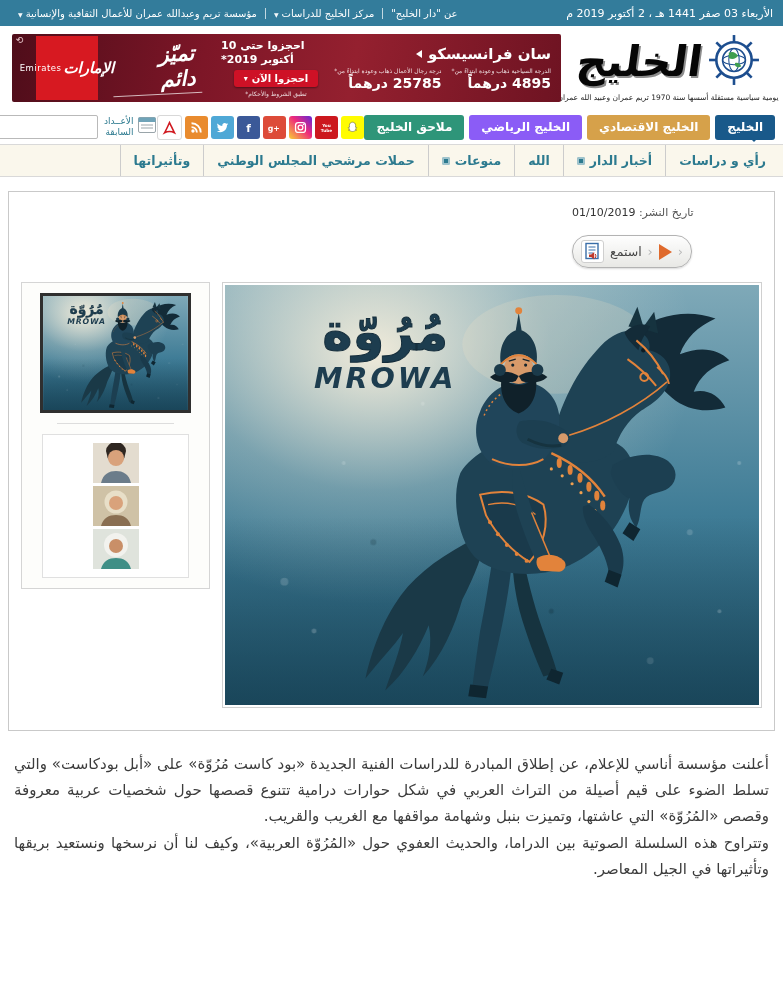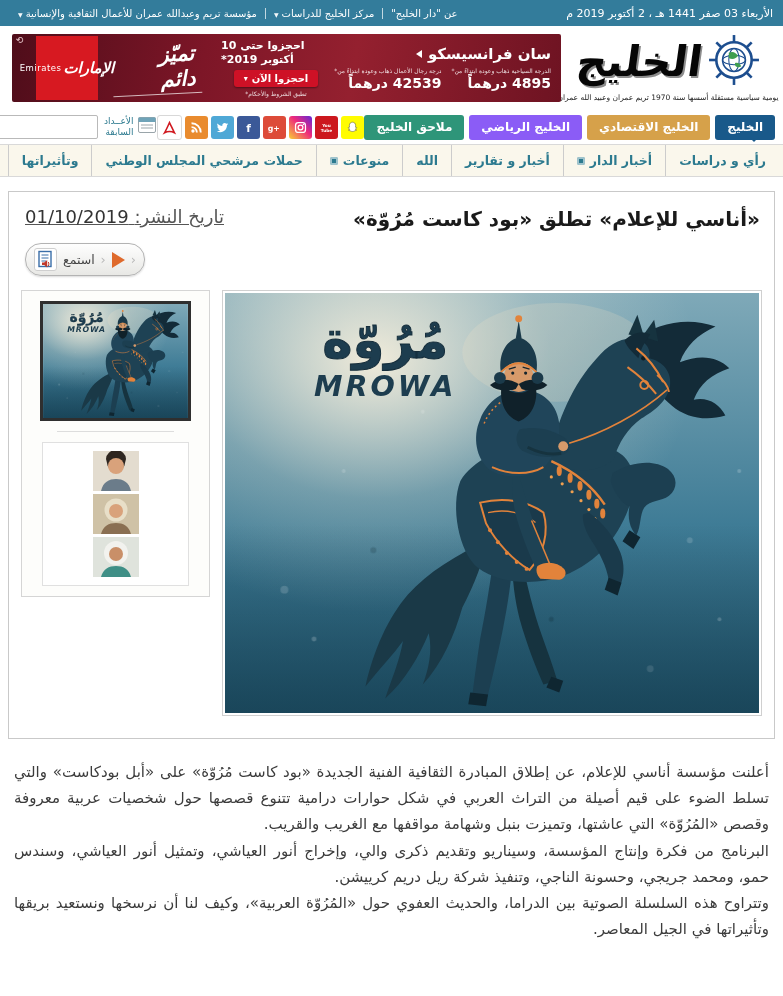--- a/index.html
+++ b/index.html
@@ -59,21 +59,21 @@
   
   .snav{height:31px;background:#faf7ec;border-top:1px solid #d9d9d9;border-bottom:1px solid #d9d9d9;display:flex;align-items:center;padding:0 4px;}
   .sitem{padding:0 13px;height:100%;display:flex;align-items:center;gap:5px;font-size:12.5px;font-weight:bold;color:#2c7a8f;border-left:1px solid #ccc;cursor:pointer;white-space:nowrap;}
   .dd{width:8px;height:8px;background:#2c7a8f;border-radius:2px;box-shadow:inset 0 0 0 2px rgba(255,255,255,.55);}
 
   
   .card{margin:14px 8px 0;border:1px solid #c9c9c9;background:#fff;padding:14px 12px 22px;box-sizing:border-box;}
   .card-top{display:flex;align-items:flex-start;}
   .a-title{flex:1;font-size:20px;font-weight:bold;color:#1a1a1a;line-height:1.3;padding-right:2px;}
   .meta-col{width:190px;display:flex;flex-direction:column;align-items:flex-end;gap:16px;padding-left:4px;}
-  .pubdate{font-size:18px;color:#555;white-space:nowrap;text-decoration:underline;}
+  .pubdate{font-size:11px;color:#555;white-space:nowrap;}
   .pubdate b{color:#333;font-weight:normal;}
   .listen{display:inline-flex;align-items:center;gap:6px;border:1px solid #b3b3b3;border-radius:16px;background:linear-gradient(#fefefe,#e8e8e5);padding:4px 8px;box-shadow:0 1px 2px rgba(0,0,0,.15);cursor:pointer;}
   .listen .sep{color:#b9b9b9;font-size:13px;}
   .play-tri{width:0;height:0;border-top:8px solid transparent;border-bottom:8px solid transparent;border-left:13px solid #df6a2c;}
   .listen-label{font-size:12.5px;color:#444;}
   .listen-doc{border:1px solid #cfcfcf;border-radius:3px;background:#fff;padding:1px 2px;display:flex;}
 
   .content-row{display:flex;justify-content:space-between;margin-top:14px;align-items:flex-start;}
   .art-frame{width:534px;border:1px solid #d0d0d0;padding:2px;background:#fff;}
   .art-frame svg{display:block;width:100%;height:auto;}
@@ -256,21 +256,21 @@
           <span>سان فرانسيسكو</span>
           <span class="ad-play"></span>
         </div>
       <div class="ad-fares">
         <div class="ad-fare">
           <small>الدرجة السياحية ذهاب وعودة ابتداءً من*</small>
           <b>4895 درهماً</b>
         </div>
         <div class="ad-fare">
           <small>درجة رجال الأعمال ذهاب وعودة ابتداءً من*</small>
-          <b>42539 درهماً</b>
+          <b>25785 درهماً</b>
         </div>
       </div>
     </div>
     <div class="ad-mid">
       <div class="ad-until">احجزوا حتى 10 أكتوبر 2019*</div>
       <div class="ad-cta">
           <span>احجزوا الآن</span>
         </div>
       <div class="ad-terms">تطبق الشروط والأحكام*</div>
     </div>
@@ -366,41 +366,37 @@
 
 <div class="snav">
   <span class="sitem">
       <span>رأي و دراسات</span>
     </span>
   <span class="sitem">
       <span>أخبار الدار</span>
       <span class="dd"></span>
     </span>
   <span class="sitem">
-      <span>أخبار و تقارير</span>
-    </span>
-  <span class="sitem">
       <span>الله</span>
     </span>
   <span class="sitem">
       <span>منوعات</span>
       <span class="dd"></span>
     </span>
   <span class="sitem">
       <span>حملات مرشحي المجلس الوطني</span>
     </span>
   <span class="sitem">
       <span>وتأثيراتها</span>
     </span>
 
 </div>
 
 <div class="card">
   <div class="card-top">
-    <div class="a-title">«أناسي للإعلام» تطلق «بود كاست مُرُوّة»</div>
     <div class="meta-col">
       <div class="pubdate">
         <span>تاريخ النشر:</span>
         <b>01/10/2019</b>
       </div>
       <div class="listen">
         <span class="sep">‹</span>
         <span class="play-tri"></span>
         <span class="sep">‹</span>
         <span class="listen-label">استمع</span>
@@ -449,16 +445,15 @@
             <circle cx="23" cy="16" r="12" fill="#f2f2ee"></circle>
             <circle cx="23" cy="17" r="7" fill="#c98f68"></circle>
             <path d="M8,40 c2,-8 8,-11 15,-11 c7,0 13,3 15,11 z" fill="#3f8f86"></path>
           </svg>
       </div>
     </div>
   </div>
 </div>
 
 <div class="bodytext">
-  <p>أعلنت مؤسسة أناسي للإعلام، عن إطلاق المبادرة الثقافية الفنية الجديدة «بود كاست مُرُوّة» على «أبل بودكاست» والتي تسلط الضوء على قيم أصيلة من التراث العربي في شكل حوارات درامية تتنوع قصصها حول شخصيات عربية معروفة وقصص «المُرُوّة» التي عاشتها، وتميزت بنبل وشهامة مواقفها مع الغريب والقريب.</p>
-  <p>البرنامج من فكرة وإنتاج المؤسسة، وسيناريو وتقديم ذكرى والي، وإخراج أنور العياشي، وتمثيل أنور العياشي، وسندس حمو، ومحمد جريجي، وحسونة الناجي، وتنفيذ شركة ريل دريم كرييشن.</p>
+  <p>أعلنت مؤسسة أناسي للإعلام، عن إطلاق المبادرة للدراسات الفنية الجديدة «بود كاست مُرُوّة» على «أبل بودكاست» والتي تسلط الضوء على قيم أصيلة من التراث العربي في شكل حوارات درامية تتنوع قصصها حول شخصيات عربية معروفة وقصص «المُرُوّة» التي عاشتها، وتميزت بنبل وشهامة مواقفها مع الغريب والقريب.</p>
   <p>وتتراوح هذه السلسلة الصوتية بين الدراما، والحديث العفوي حول «المُرُوّة العربية»، وكيف لنا أن نرسخها ونستعيد بريقها وتأثيراتها في الجيل المعاصر.</p>
 </div>
 
 </body></html>

